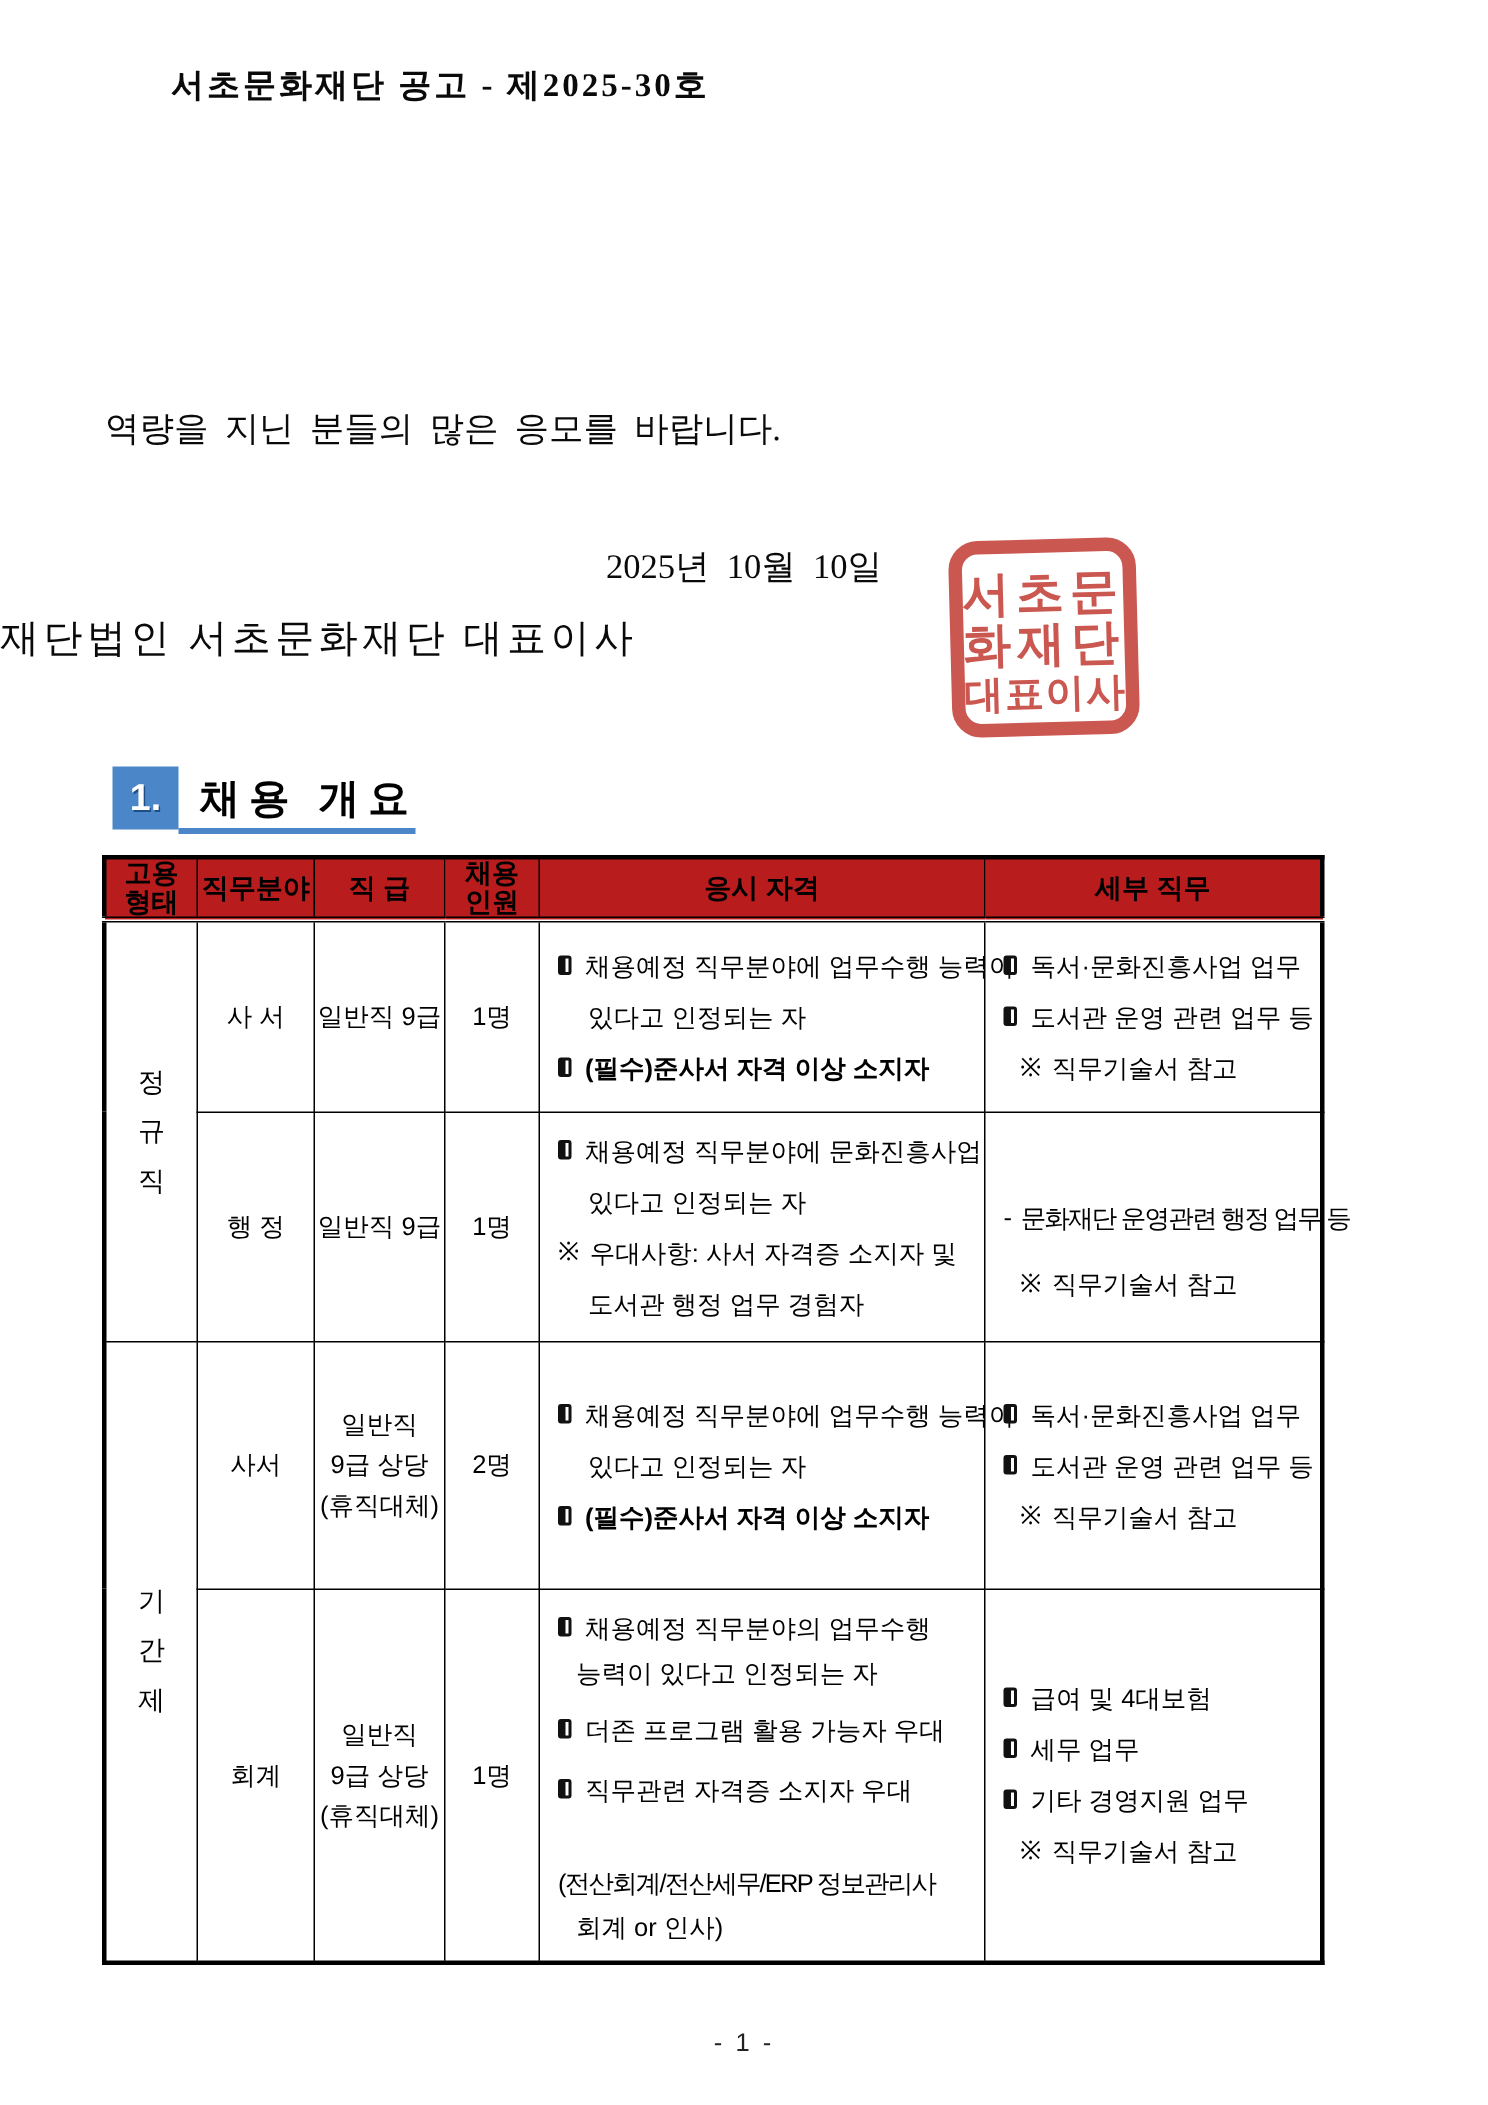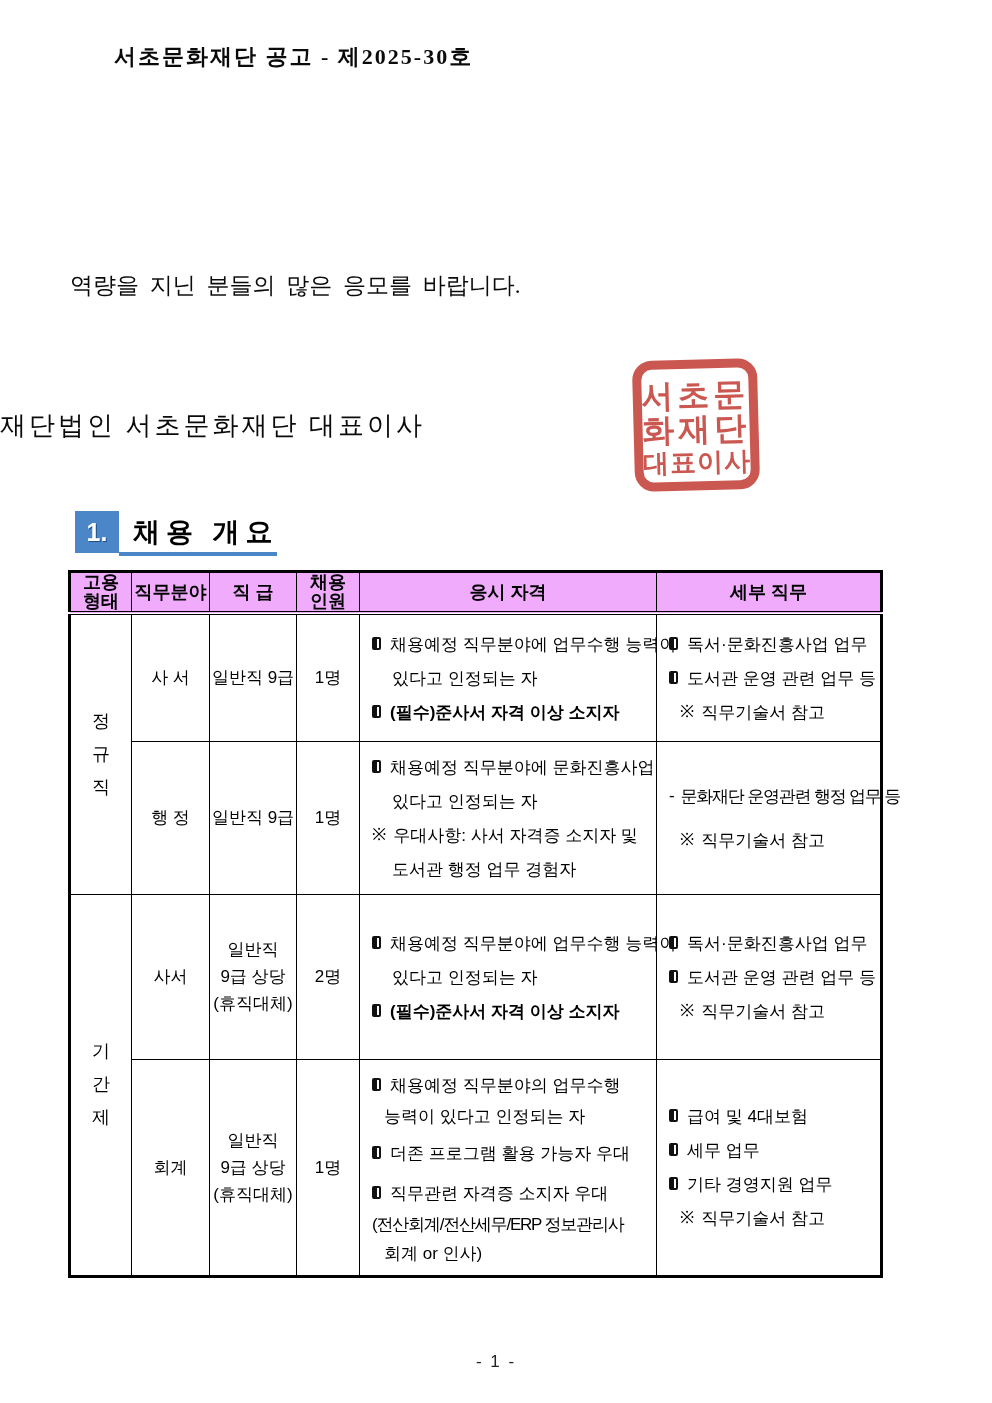--- a/index.html
+++ b/index.html
@@ -59,41 +59,41 @@
   .sec-line { position:absolute; left:44px; bottom:-3px; width:158px; height:4px; background:#4a86c8; }
   
   .main-table {
     position:absolute; left:68px; top:570px; width:812px;
     border-collapse:collapse; table-layout:fixed;
     border:3px solid #000;
     font-size:17px;
   }
   .main-table th, .main-table td { border:1.5px solid #000; vertical-align:middle; }
   .main-table thead th {
-    background:#f0abfc; font-weight:700; font-size:18px; height:40px;
+    background:#b91c1c; font-weight:700; font-size:18px; height:40px;
     border-bottom:4px double #000; white-space:pre-line; line-height:19px; text-align:center;
   }
   tr.r1 { height:128px; } tr.r2 { height:152px; } tr.r3 { height:165px; } tr.r4 { height:167px; }
   td.c-center { text-align:center; white-space:pre-line; line-height:27px; }
   td.group { text-align:center; font-size:18px; line-height:33px; white-space:pre-line; }
   td.qual, td.duty { padding:8px 4px 8px 12px; }
   .li { line-height:33px; white-space:nowrap; }
   .li .tx { vertical-align:middle; }
   .b { font-weight:700; }
   .bx {
     display:inline-block; width:9px; height:13px; border:2px solid #111; border-left-width:5px;
     border-radius:2px; margin-right:9px; vertical-align:-1px;
   }
   .mk { margin-right:7px; }
   .cont   { padding-left:20px; }
   .contsm { padding-left:12px; }
   .paren  { padding-left:0px; white-space:nowrap; }
   .paren2 { padding-left:12px; }
   .ind    { padding-left:11px; }
-  .tight  { letter-spacing:-1.2px; }
+  .tight  { letter-spacing:-1.2px;margin-top:32px; }
   
   .footnote {
     position:absolute; left:72px; top:1233px; color:#0000a0;
     font-size:20px; letter-spacing:1px; font-weight:500; white-space:pre;
   }
   .footnote .b { font-weight:800; }
   
   .page-num { position:absolute; left:0; top:1352px; width:100%; text-align:center; font-size:17px; color:#222; letter-spacing:2px; }
 </style>
 </head>
@@ -101,20 +101,21 @@
 
 <div class="page">
 
   <div class="doc-header">서초문화재단 공고 - 제2025-30호</div>
 
 
   <div class="intro">
     <div class="intro-line">역량을 지닌 분들의 많은 응모를 바랍니다.</div>
   </div>
 
+  <div class="date-line">2025년  10월  10일</div>
 
   <div class="sig-row">재단법인 서초문화재단 대표이사</div>
 
   <div class="seal">
     <svg viewBox="0 0 128 134">
       <rect x="6" y="6" width="116" height="122" rx="15" fill="none" stroke="#c4403a" stroke-width="9"></rect>
       <text x="64" y="48" text-anchor="middle" font-size="32" letter-spacing="4">서초문</text>
       <text x="64" y="82" text-anchor="middle" font-size="32" letter-spacing="4">화재단</text>
       <text x="64" y="113" text-anchor="middle" font-size="26" letter-spacing="1">대표이사</text>
     </svg>

